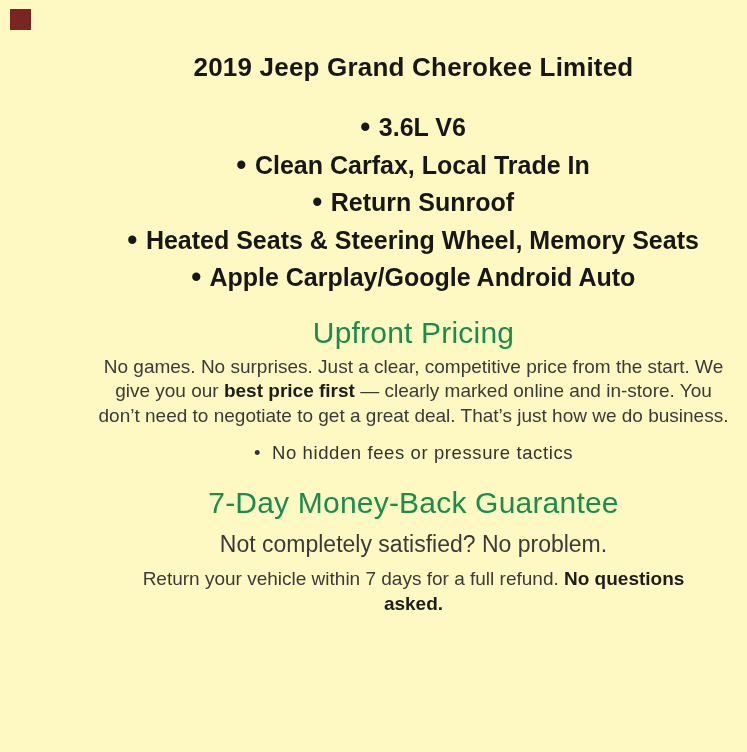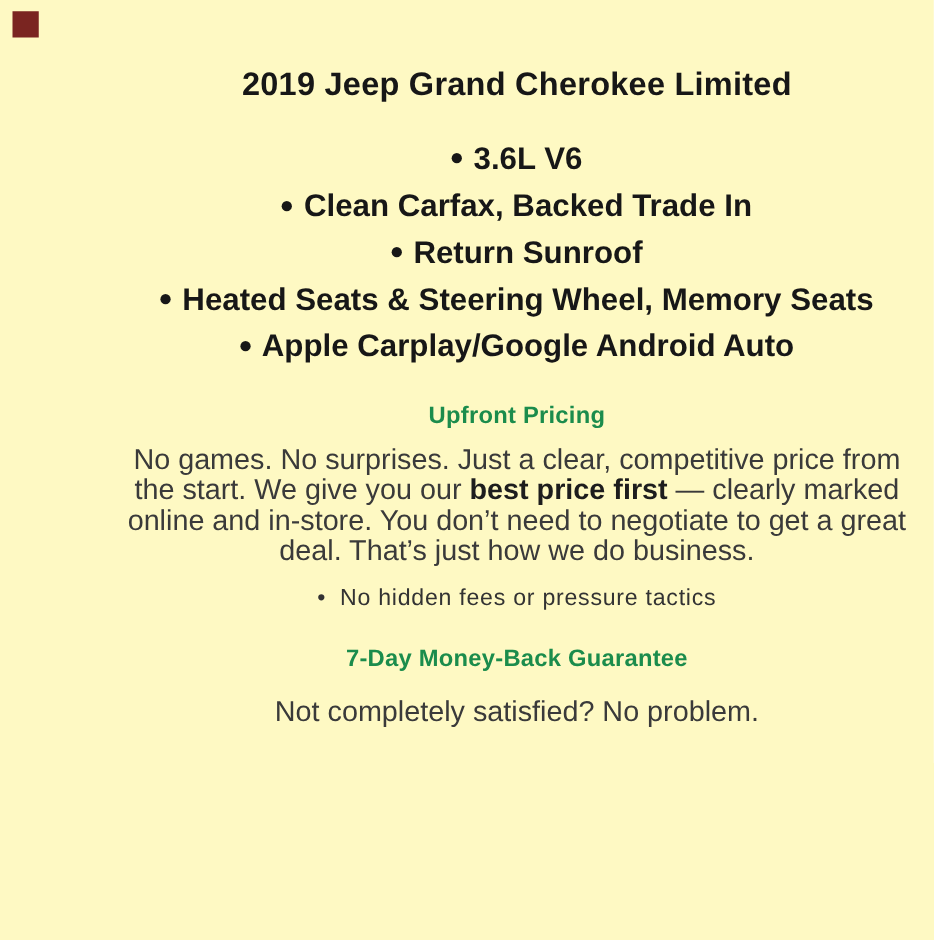--- a/index.html
+++ b/index.html
@@ -46,30 +46,30 @@
     font-weight: 700;
     color: var(--ink, #171717);
   }
   .big-bullet {
     display: inline-block;
     margin-right: 9px;
     transform: scale(1.15);
   }
   .section-heading {
     margin: 19px 0 0 0;
-    font-size: 19px;
+    font-size: 30px;
     line-height: 33px;
-    font-weight: 700;
+    font-weight: 400;
     color: var(--green, #1b8c4c);
     letter-spacing: 0.2px;
   }
   .lead {
     margin: 6px auto 0 auto;
     max-width: 640px;
-    font-size: 23px;
+    font-size: 19px;
     line-height: 24.5px;
     color: var(--body, #3a3a3a);
   }
   .lead b, .final b { color: #1d1d1d; }
   ul.points {
     list-style: none;
     margin: 12px 0 0 0;
     padding: 0;
   }
   ul.points li {
@@ -103,33 +103,34 @@
 <div class="page">
 
   <div class="corner-marker"></div>
 
   <div class="content">
 
     <h1 class="vehicle-title">2019 Jeep Grand Cherokee Limited</h1>
 
     <ul class="features">
       <li><span class="big-bullet">•</span><span>3.6L V6</span></li>
-      <li><span class="big-bullet">•</span><span>Clean Carfax, Backed Trade In</span></li>
+      <li><span class="big-bullet">•</span><span>Clean Carfax, Local Trade In</span></li>
       <li><span class="big-bullet">•</span><span>Return Sunroof</span></li>
       <li><span class="big-bullet">•</span><span>Heated Seats &amp; Steering Wheel, Memory Seats</span></li>
       <li><span class="big-bullet">•</span><span>Apple Carplay/Google Android Auto</span></li>
     </ul>
 
     <h2 class="section-heading">Upfront Pricing</h2>
 
     <p class="lead"><span>No games. No surprises. Just a clear, competitive price from the start. We give you our </span><b>best price first</b><span> — clearly marked online and in-store. You don’t need to negotiate to get a great deal. That’s just how we do business.</span></p>
 
     <ul class="points">
       <li><span class="small-bullet">•</span><span>No hidden fees or pressure tactics</span></li>
     </ul>
 
     <h2 class="section-heading guarantee-heading">7-Day Money-Back Guarantee</h2>
 
     <p class="satisfied-line">Not completely satisfied? No problem.</p>
 
+    <p class="final"><span>Return your vehicle within 7 days for a full refund. </span><b>No questions asked.</b></p>
 
   </div>
 </div>
 
 </body></html>

